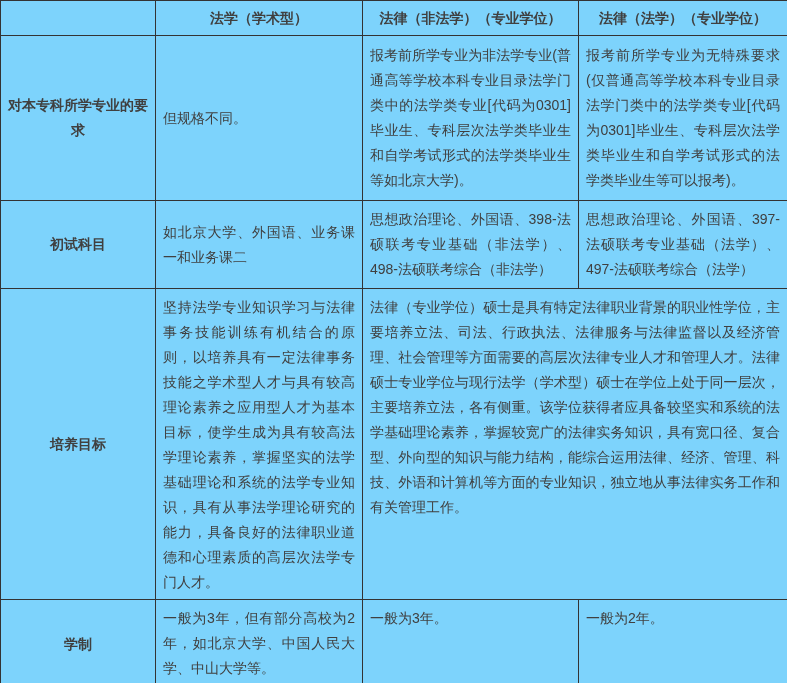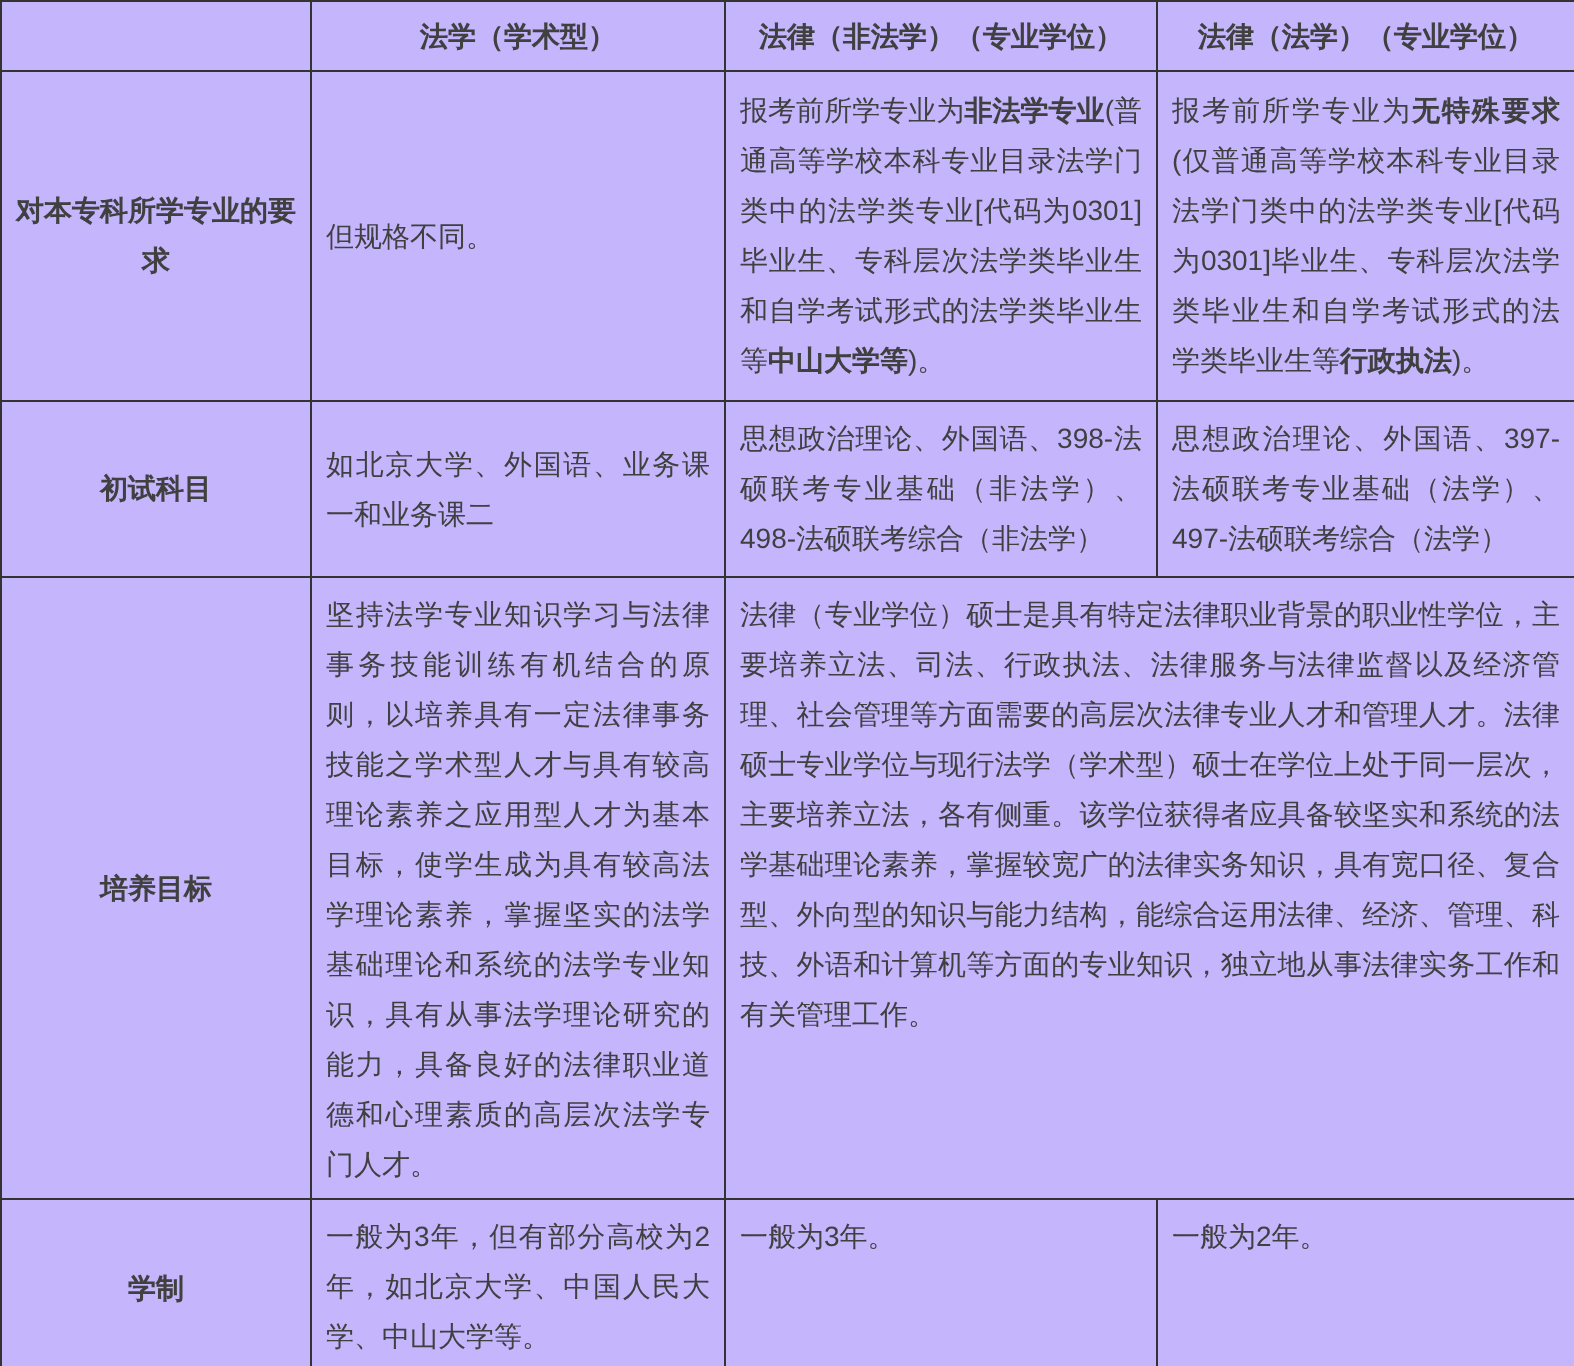--- a/index.html
+++ b/index.html
@@ -4,21 +4,21 @@
 <style>
   html, body {
     margin: 0;
     padding: 0;
     background: #ffffff;
     font-family: "Liberation Sans", "DejaVu Sans", sans-serif;
   }
   .page {
     width: 787px;
     height: 683px;
-    background: #c4b5fd;
+    background: #7dd3fc;
     box-sizing: border-box;
   }
   table.cmp {
     width: 786px;
     border-collapse: collapse;
     table-layout: fixed;
     color: #404040;
     font-size: 14px;
     line-height: 25px;
   }
@@ -46,21 +46,21 @@
   }
   td.content {
     text-align: justify;
     vertical-align: middle;
   }
   tr.r3 td.content, tr.r4 td.content {
     vertical-align: top;
     padding-top: 6px;
     margin-left: 46px;
   }
-  td.content b, td.content .seg-b { font-weight: bold; }
+  td.content b, td.content .seg-b { font-weight: normal; }
 </style>
 </head>
 <body>
 
 <div class="page">
   <table class="cmp">
     <colgroup>
       <col style="width:155px">
       <col style="width:207px">
       <col style="width:216px">
@@ -70,22 +70,22 @@
       <tr class="r-head">
         <th class="hdr"></th>
         <th class="hdr">法学（学术型）</th>
         <th class="hdr">法律（非法学）（专业学位）</th>
         <th class="hdr">法律（法学）（专业学位）</th>
       </tr>
 
       <tr class="r1">
         <td class="label">对本专科所学专业的要求</td>
         <td class="content">但规格不同。</td>
-        <td class="content"><span>报考前所学专业为</span><b>非法学专业</b><span>(普通高等学校本科专业目录法学门类中的法学类专业[代码为0301]毕业生、专科层次法学类毕业生和自学考试形式的法学类毕业生等</span><b>中山大学等</b><span>)。</span></td>
-        <td class="content"><span>报考前所学专业为</span><b>无特殊要求</b><span>(仅普通高等学校本科专业目录法学门类中的法学类专业[代码为0301]毕业生、专科层次法学类毕业生和自学考试形式的法学类毕业生等</span><b>行政执法</b><span>)。</span></td>
+        <td class="content"><span>报考前所学专业为</span><b>非法学专业</b><span>(普通高等学校本科专业目录法学门类中的法学类专业[代码为0301]毕业生、专科层次法学类毕业生和自学考试形式的法学类毕业生等</span><b>如北京大学</b><span>)。</span></td>
+        <td class="content"><span>报考前所学专业为</span><b>无特殊要求</b><span>(仅普通高等学校本科专业目录法学门类中的法学类专业[代码为0301]毕业生、专科层次法学类毕业生和自学考试形式的法学类毕业生等</span><b>可以报考</b><span>)。</span></td>
       </tr>
 
       <tr class="r2">
         <td class="label">初试科目</td>
         <td class="content">如北京大学、外国语、业务课一和业务课二</td>
         <td class="content">思想政治理论、外国语、398-法硕联考专业基础（非法学）、498-法硕联考综合（非法学）</td>
         <td class="content">思想政治理论、外国语、397-法硕联考专业基础（法学）、497-法硕联考综合（法学）</td>
       </tr>
 
       <tr class="r3">

